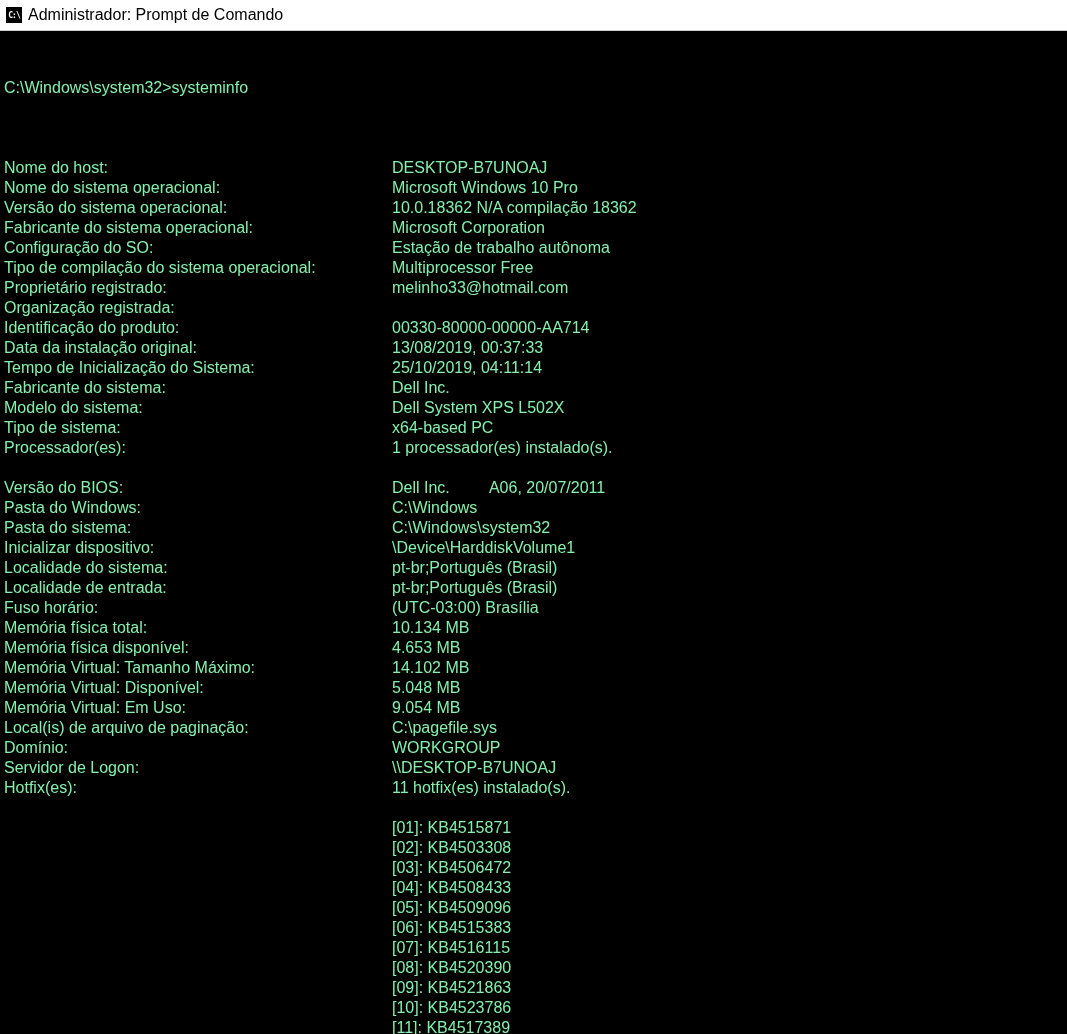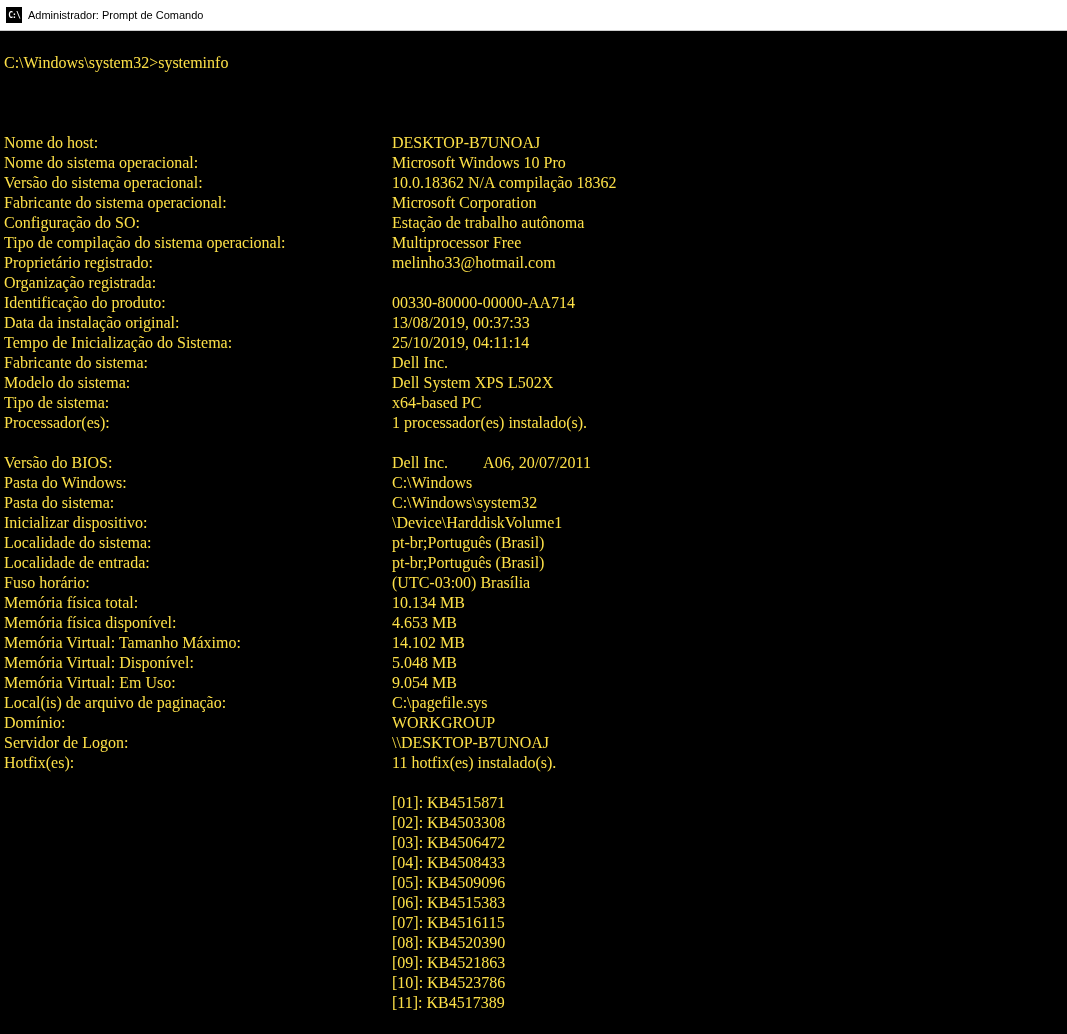--- a/index.html
+++ b/index.html
@@ -1,20 +1,20 @@
 <!DOCTYPE html>
 <html><head>
 <meta charset="utf-8">
 <style>
   html,body{margin:0;padding:0;background:#fff;font-family:"Segoe UI",Tahoma,sans-serif;}
   .window{width:1067px;height:1034px;display:flex;flex-direction:column;background:#000;}
   .titlebar{height:30px;background:#fff;color:#000;display:flex;align-items:center;padding:0 6px;border-bottom:1px solid #ccc;}
   .titlebar-icon{width:16px;height:16px;background:#000;margin-right:6px;display:flex;align-items:center;justify-content:center;color:#fff;font-size:8px;font-family:Consolas,monospace;font-weight:bold;letter-spacing:-1px;}
-  .titlebar-text{font-size:11px;}
-  .terminal{flex:1;background:#000;color:#fde047;font-family:Liberation Serif, serif;font-size:16px;line-height:20px;padding:2px 4px;overflow:hidden;white-space:pre;}
+  .titlebar-text{font-size:16px;}
+  .terminal{flex:1;background:#000;color:#86efac;font-family:Liberation Sans, sans-serif;font-size:16px;line-height:20px;padding:2px 4px;overflow:hidden;white-space:pre;margin-top:25px;}
   .row{display:flex;align-items:center;}
   .label{width:388px;flex-shrink:0;}
   .value{}
   .indent{margin-left:388px;}
 </style>
 </head>
 <body>
 
 <div class="window">
 

